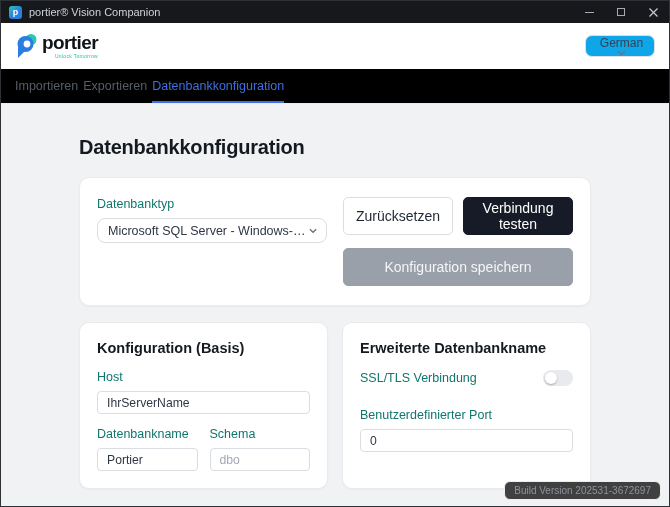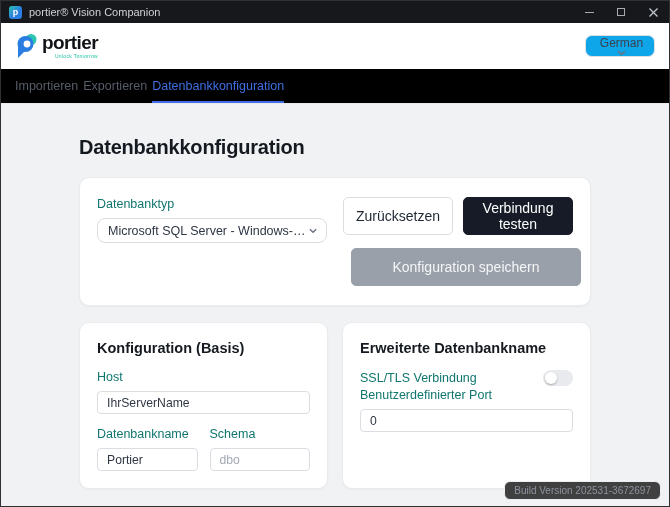--- a/index.html
+++ b/index.html
@@ -75,35 +75,35 @@
   }
   .select-box span { white-space: nowrap; overflow: hidden; text-overflow: ellipsis; }
 
   .btn-row { display: flex; gap: 10px; margin-bottom: 13px; }
   .btn {
     height: 38px; border-radius: 5px; font-size: 14px; display: flex;
     align-items: center; justify-content: center; cursor: pointer; font-family: inherit;
   }
   .btn-reset { flex: 1; background: #fff; border: 1px solid #dadde2; color: #1f2733; }
   .btn-test { flex: 1; background: #161b27; border: 1px solid #161b27; color: #ffffff; }
-  .btn-save { width: 100%; background: #9aa0aa; border: 1px solid #9aa0aa; color: #f4f5f7; margin-left: 8px; }
+  .btn-save { width: 100%; background: #9aa0aa; border: 1px solid #9aa0aa; color: #f4f5f7; }
 
   .cards-row { display: flex; gap: 14px; align-items: stretch; }
   .cards-row .card { flex: 1; padding: 17px; }
   h2 { font-size: 14.5px; color: #151a21; margin-bottom: 14px; }
   .input {
     width: 100%; height: 23px; border: 1px solid #dadde2; border-radius: 4px;
     padding: 0 9px; font-size: 12.2px; color: #313845; font-family: inherit; background: #fff; outline: none;
   }
   .input::placeholder { color: #a3a9b3; }
   .mb13 { margin-bottom: 13px; }
   .fields-row { display: flex; gap: 12px; }
   .fields-row .col { flex: 1; }
 
-  .ssl-row { display: flex; align-items: center; justify-content: space-between; margin-bottom: 2px; }
+  .ssl-row { display: flex; align-items: center; justify-content: space-between; margin-bottom: 22px; }
   .toggle {
     width: 30px; height: 16px; border-radius: 999px; background: #e8eaee; position: relative; cursor: pointer;
     flex-shrink: 0;
   }
   .toggle .knob {
     width: 12px; height: 12px; border-radius: 50%; background: #fff;
     position: absolute; top: 2px; left: 2px; box-shadow: 0 1px 2px rgba(0,0,0,.28);
   }
 
   .build-badge {

